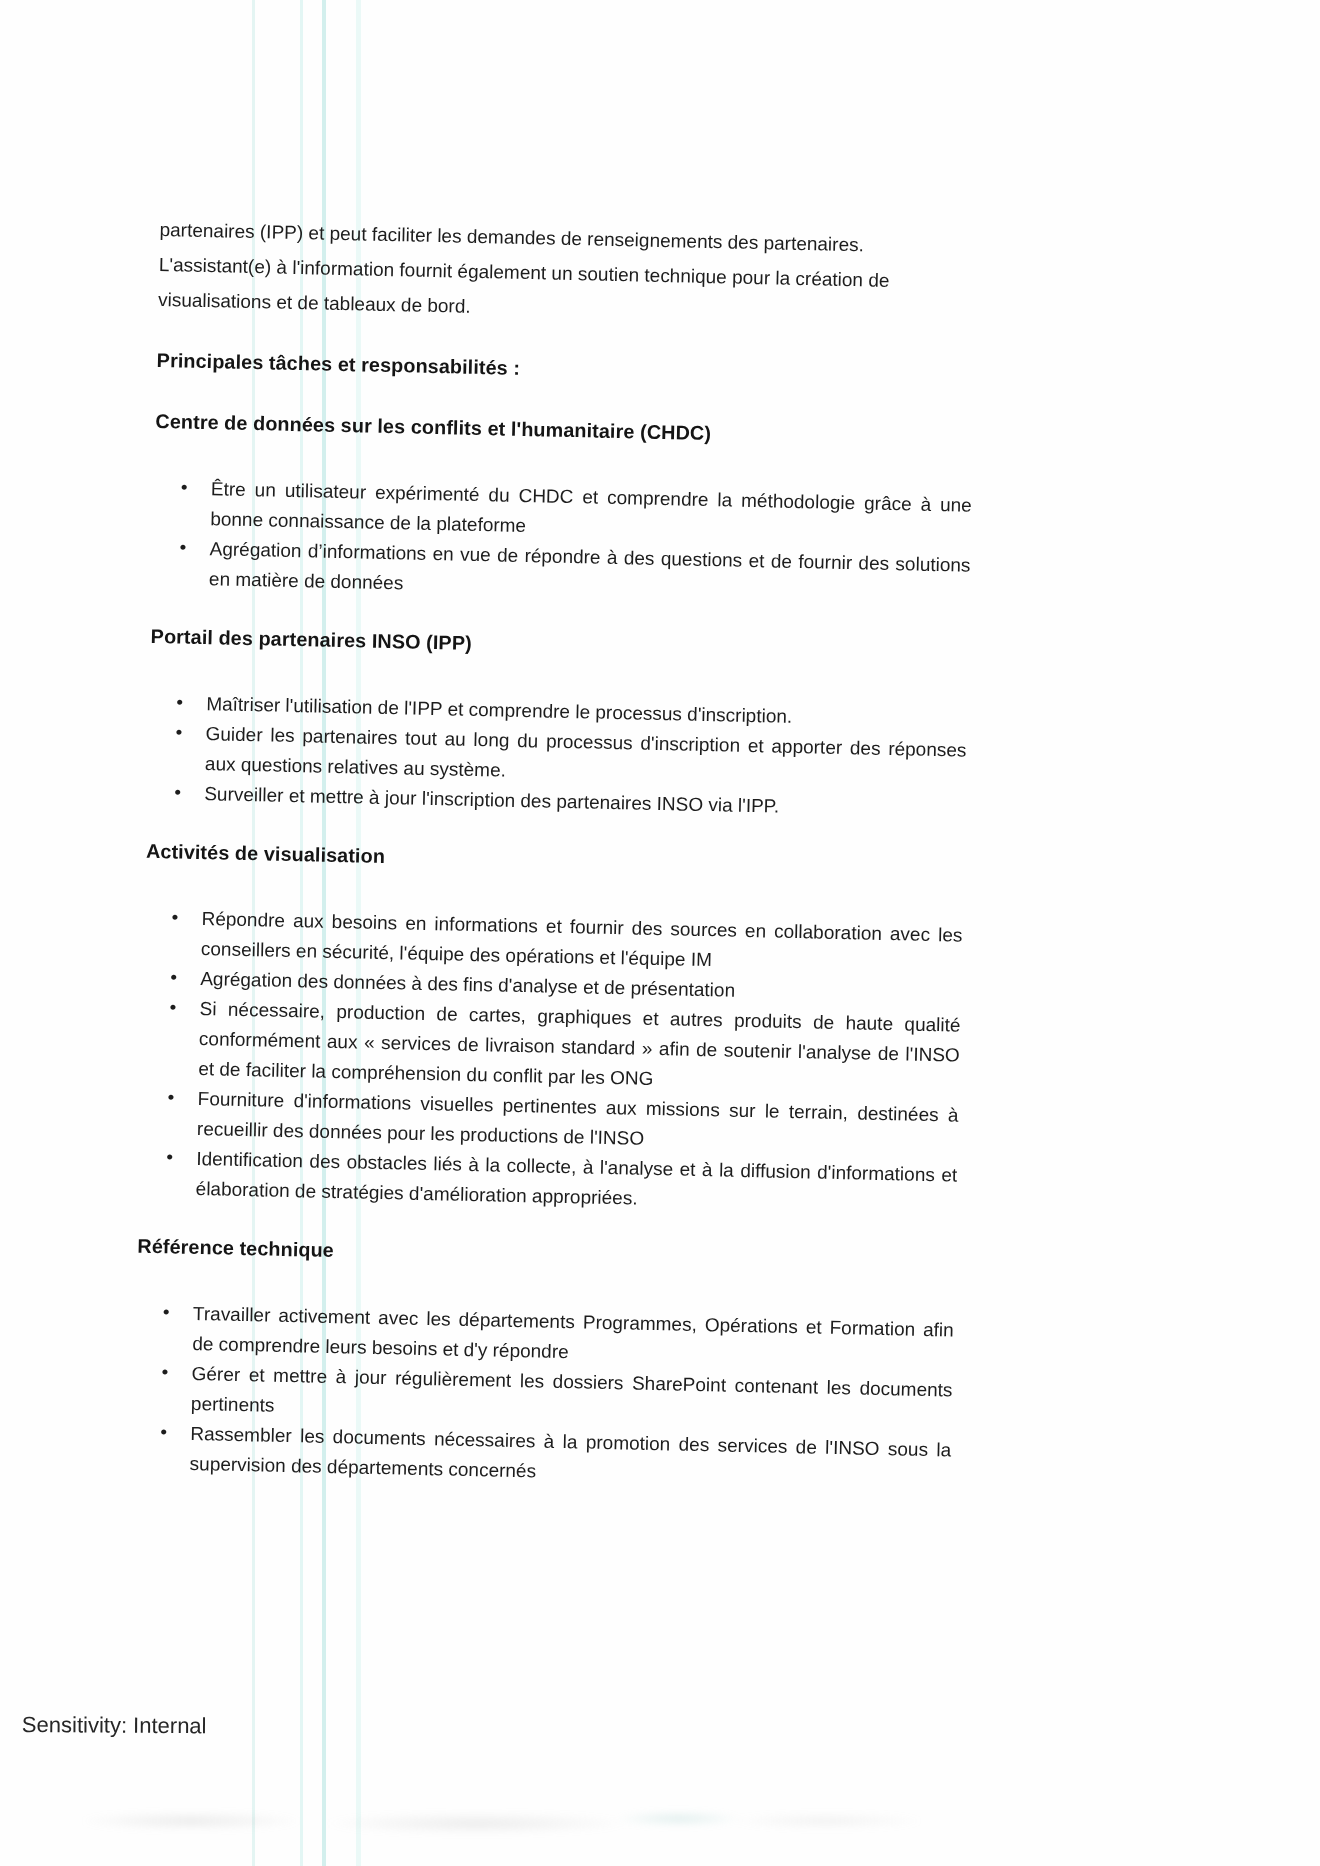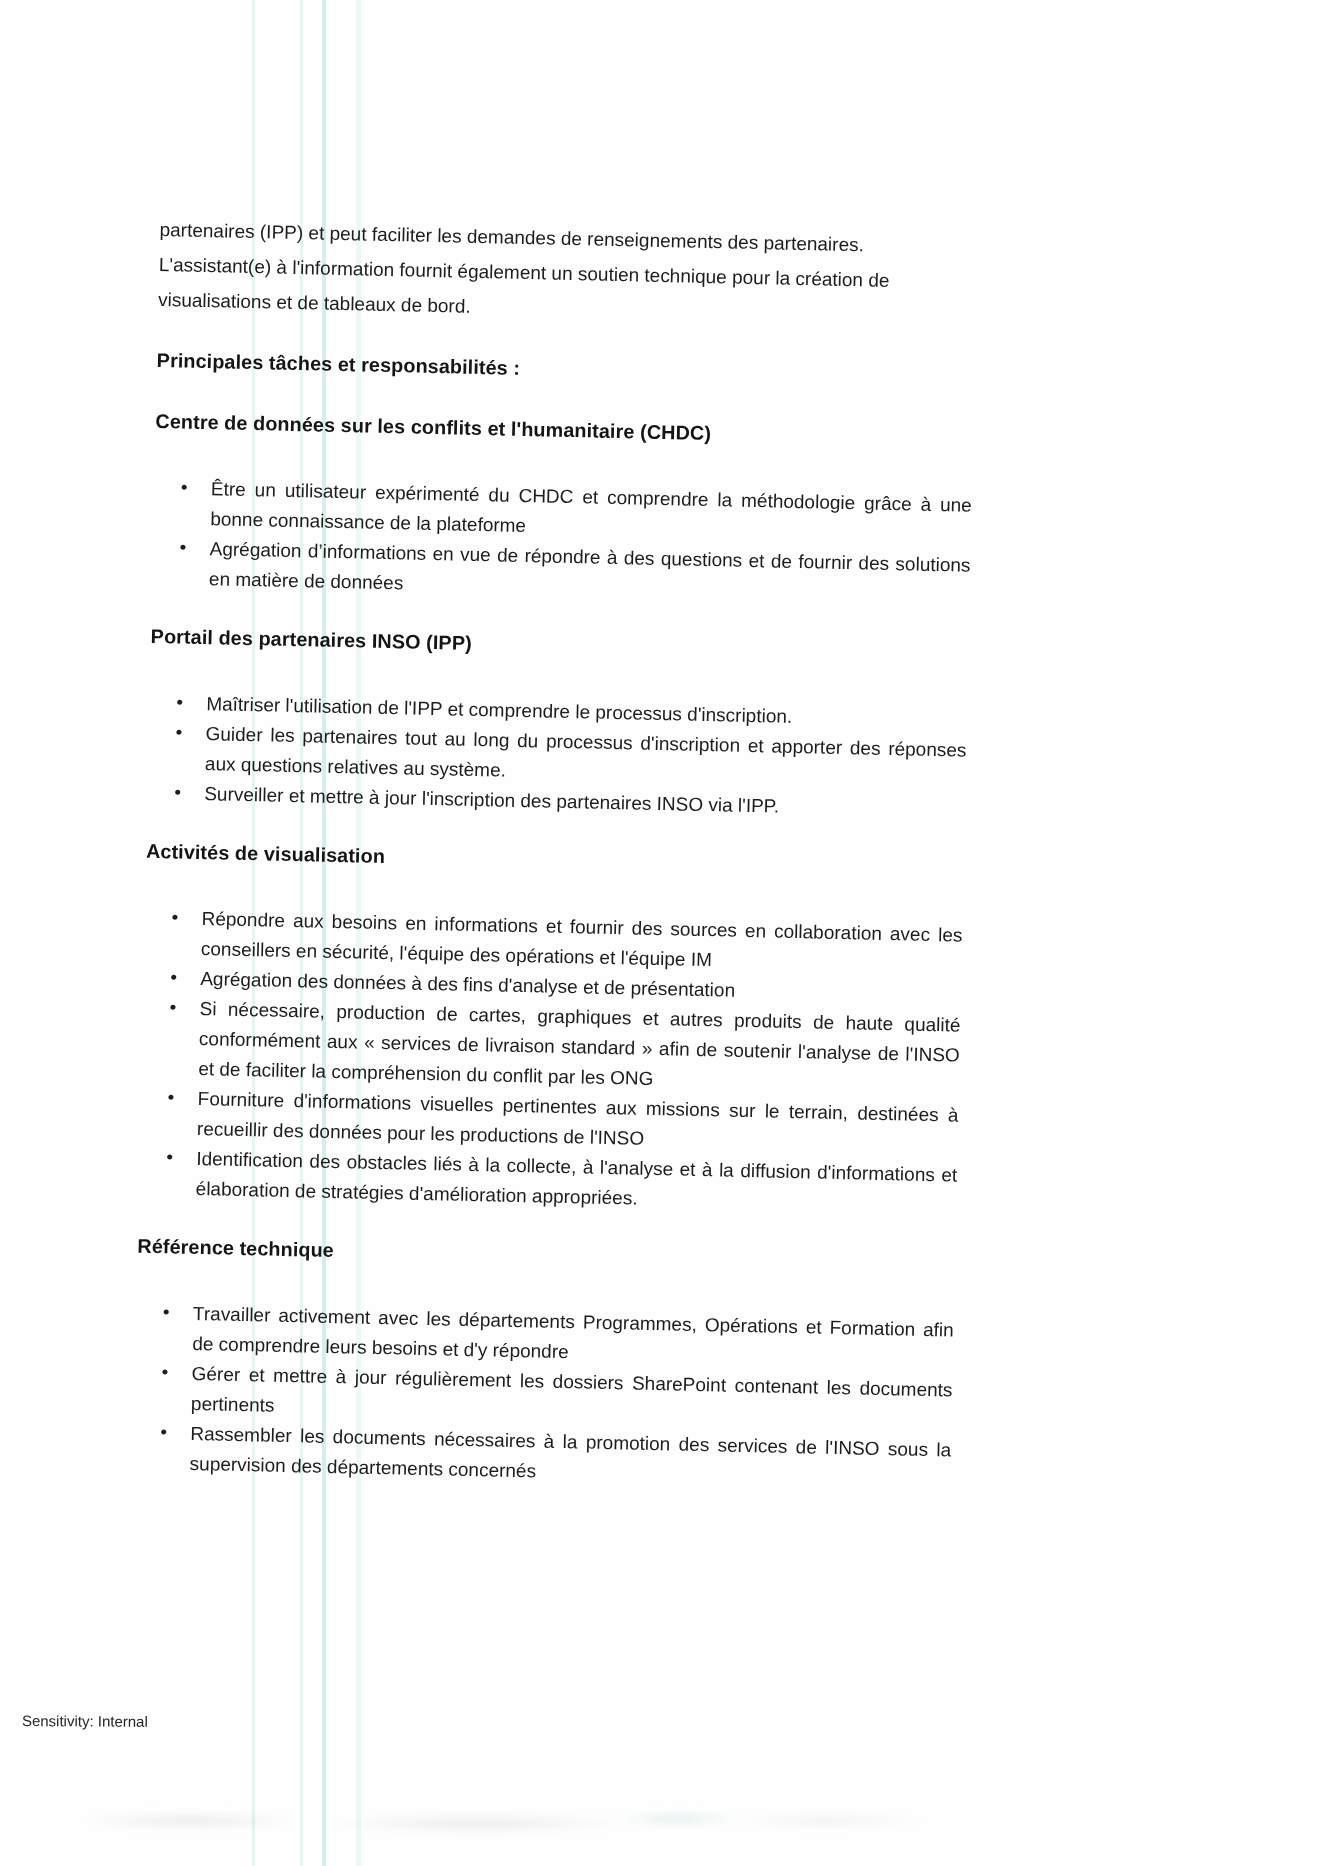--- a/index.html
+++ b/index.html
@@ -87,21 +87,21 @@
     position: absolute;
     left: 27px;
     top: -1px;
     font-size: 19px;
   }
 
   .footer-note {
     position: absolute;
     left: 22px;
     top: 1712px;
-    font-size: 15px;
+    font-size: 22px;
     color: #262626;
     transform: rotate(0.4deg);
     transform-origin: 0 0;
   }
 </style>
 </head>
 <body>
 
 <div class="streak" id="streak1"></div>
 <div class="streak" id="streak2"></div>

